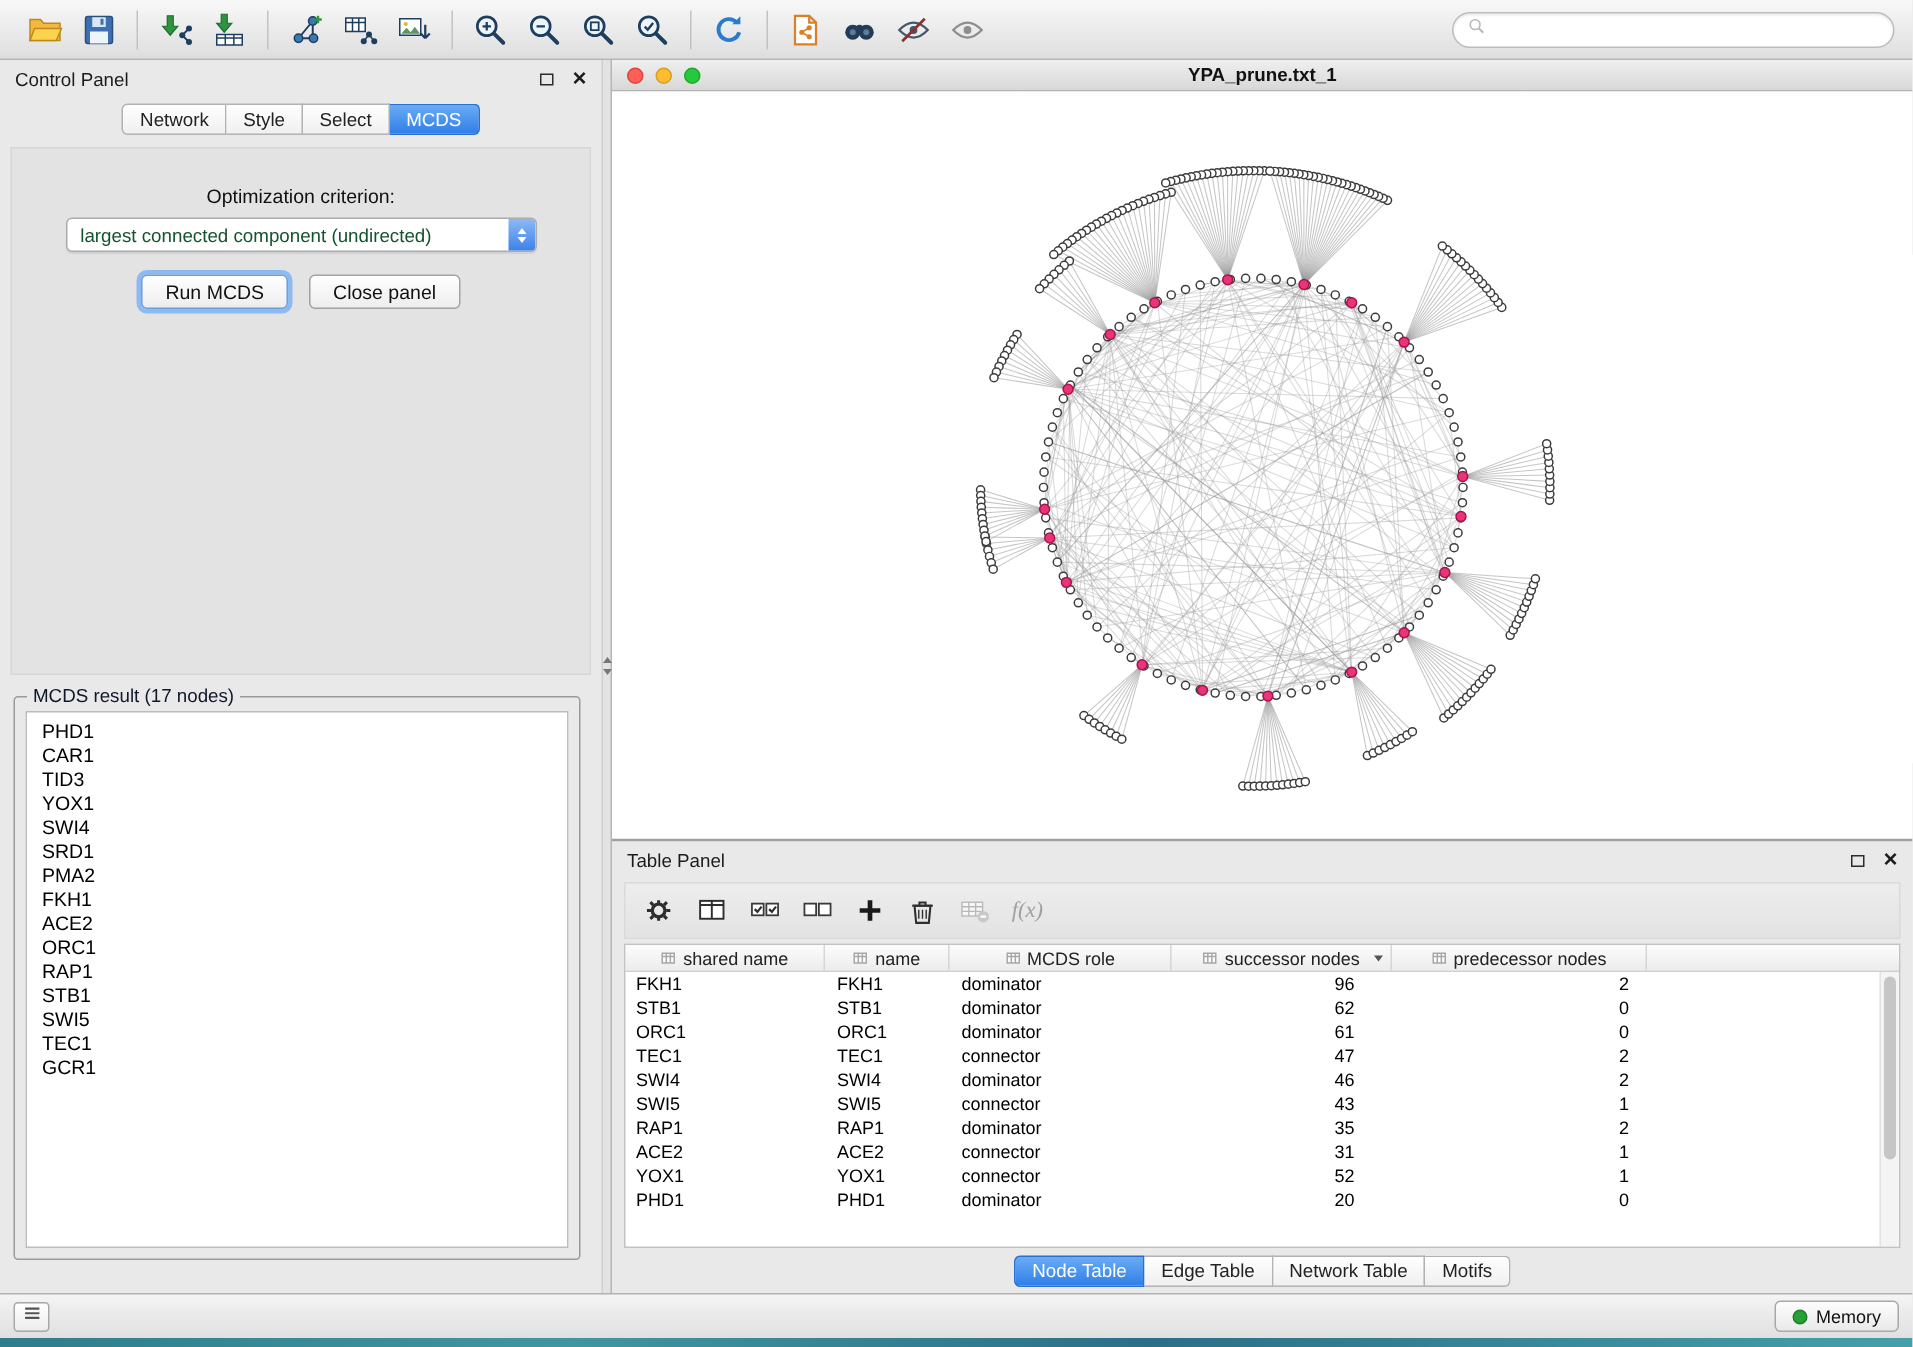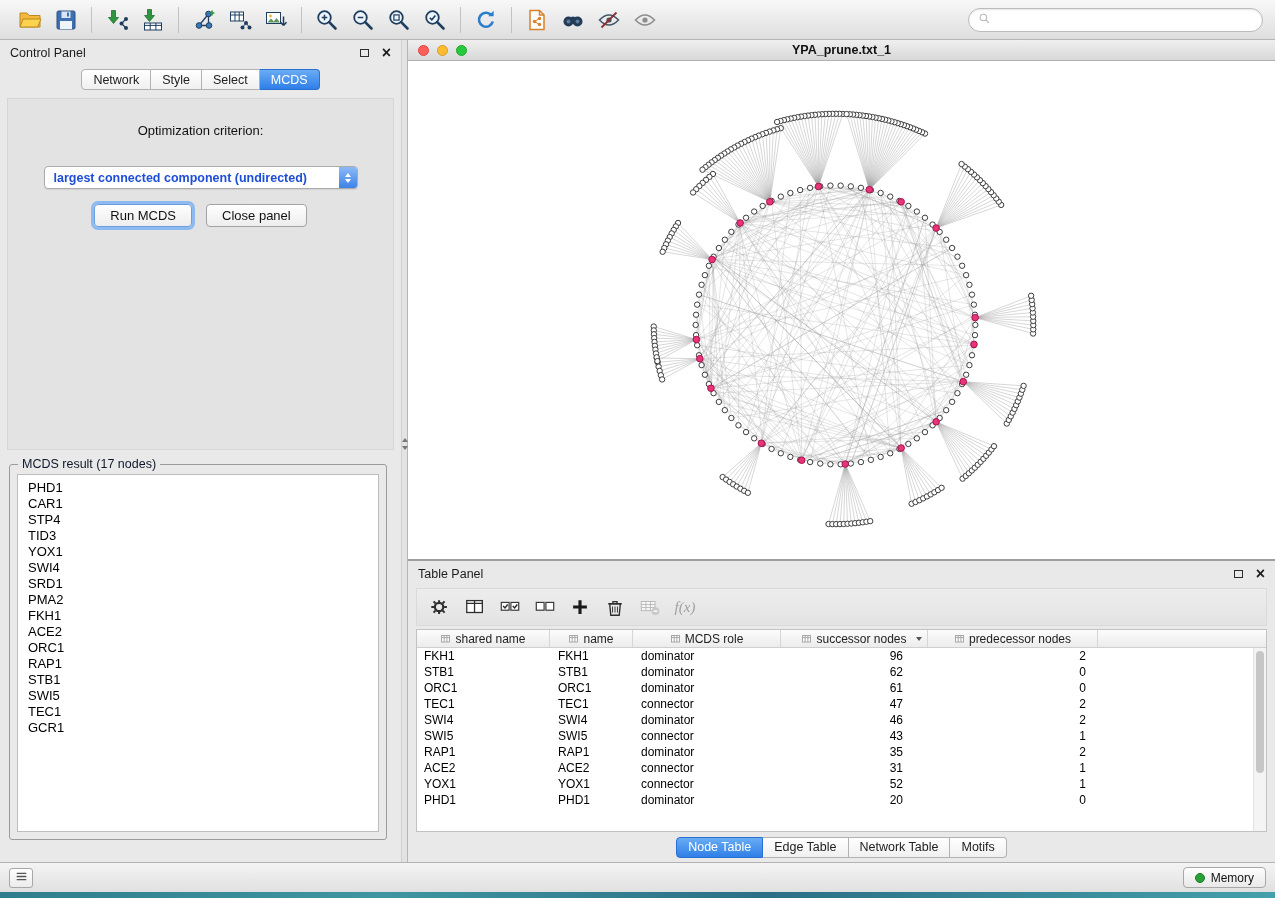--- a/index.html
+++ b/index.html
@@ -34,24 +34,24 @@
   .tab-row { height:30px; flex:0 0 30px; display:flex; justify-content:center; align-items:flex-start; padding-top:3px; }
   .seg { display:inline-flex; height:21px; }
   .seg .tab { padding:0 11px; display:flex; align-items:center; font-size:12.5px; color:#222;
               background:linear-gradient(#ffffff,#f0f0f0); border:1px solid #b2b2b2; border-left:none; }
   .seg .tab:first-child { border-left:1px solid #b2b2b2; border-radius:4px 0 0 4px; }
   .seg .tab:last-child { border-radius:0 4px 4px 0; }
   .seg .tab.active { background:linear-gradient(#6aacf4,#2f7fe8); color:#fff; border-color:#2a6fd0; }
 
   .cp-card { margin:2px 7px 0; background:#e3e3e3; border:1px solid #d6d6d6; height:352px; flex:0 0 auto;
              display:flex; flex-direction:column; align-items:center; padding-top:24px; }
-  .opt-label { font-size:13px; color:#111; margin-bottom:28px; }
+  .opt-label { font-size:13px; color:#111; margin-bottom:7px; }
   .dropdown { width:314px; height:23px; background:#fff; border:1px solid #ababab; border-radius:4px;
               display:flex; align-items:center; overflow:hidden; box-shadow:0 1px 1px rgba(0,0,0,.08); }
-  .dd-text { flex:1; font-size:12.5px; padding:0 9px; color:#1d4ed8; white-space:nowrap; overflow:hidden;font-weight:bold; }
+  .dd-text { flex:1; font-size:12.5px; padding:0 9px; color:#14532d; white-space:nowrap; overflow:hidden; }
   .dd-stepper { width:18px; height:23px; background:linear-gradient(#8fbcf6,#3a80e8);
                 display:flex; flex-direction:column; align-items:center; justify-content:center; gap:2px; }
   .arr-up { width:0; height:0; border-left:3.5px solid transparent; border-right:3.5px solid transparent; border-bottom:4px solid #fff; }
   .arr-down { width:0; height:0; border-left:3.5px solid transparent; border-right:3.5px solid transparent; border-top:4px solid #fff; }
   .btn-row { margin-top:15px; display:flex; gap:14px; }
   .mac-btn { height:23px; padding:0 15px; font-size:13px; color:#111; display:flex; align-items:center;
              background:linear-gradient(#ffffff,#ededed); border:1px solid #a3a3a3; border-radius:4px; }
   .mac-btn.focused { box-shadow:0 0 0 3px rgba(120,175,245,.8); border-color:#6b9fe0; }
 
   .result-group { flex:1; margin:14px 14px 22px 9px; border:1px solid #9b9b9b; border-radius:3px; position:relative; }
@@ -298,21 +298,20 @@
         <div class="btn-row">
           <div class="mac-btn focused">Run MCDS</div>
           <div class="mac-btn">Close panel</div>
         </div>
       </div>
       <div class="result-group">
         <div class="result-legend">MCDS result (17 nodes)</div>
         <div class="result-list" id="result-list">
             <div class="result-item">PHD1</div>
             <div class="result-item">CAR1</div>
-            <div class="result-item">STP4</div>
             <div class="result-item">TID3</div>
             <div class="result-item">YOX1</div>
             <div class="result-item">SWI4</div>
             <div class="result-item">SRD1</div>
             <div class="result-item">PMA2</div>
             <div class="result-item">FKH1</div>
             <div class="result-item">ACE2</div>
             <div class="result-item">ORC1</div>
             <div class="result-item">RAP1</div>
             <div class="result-item">STB1</div>

